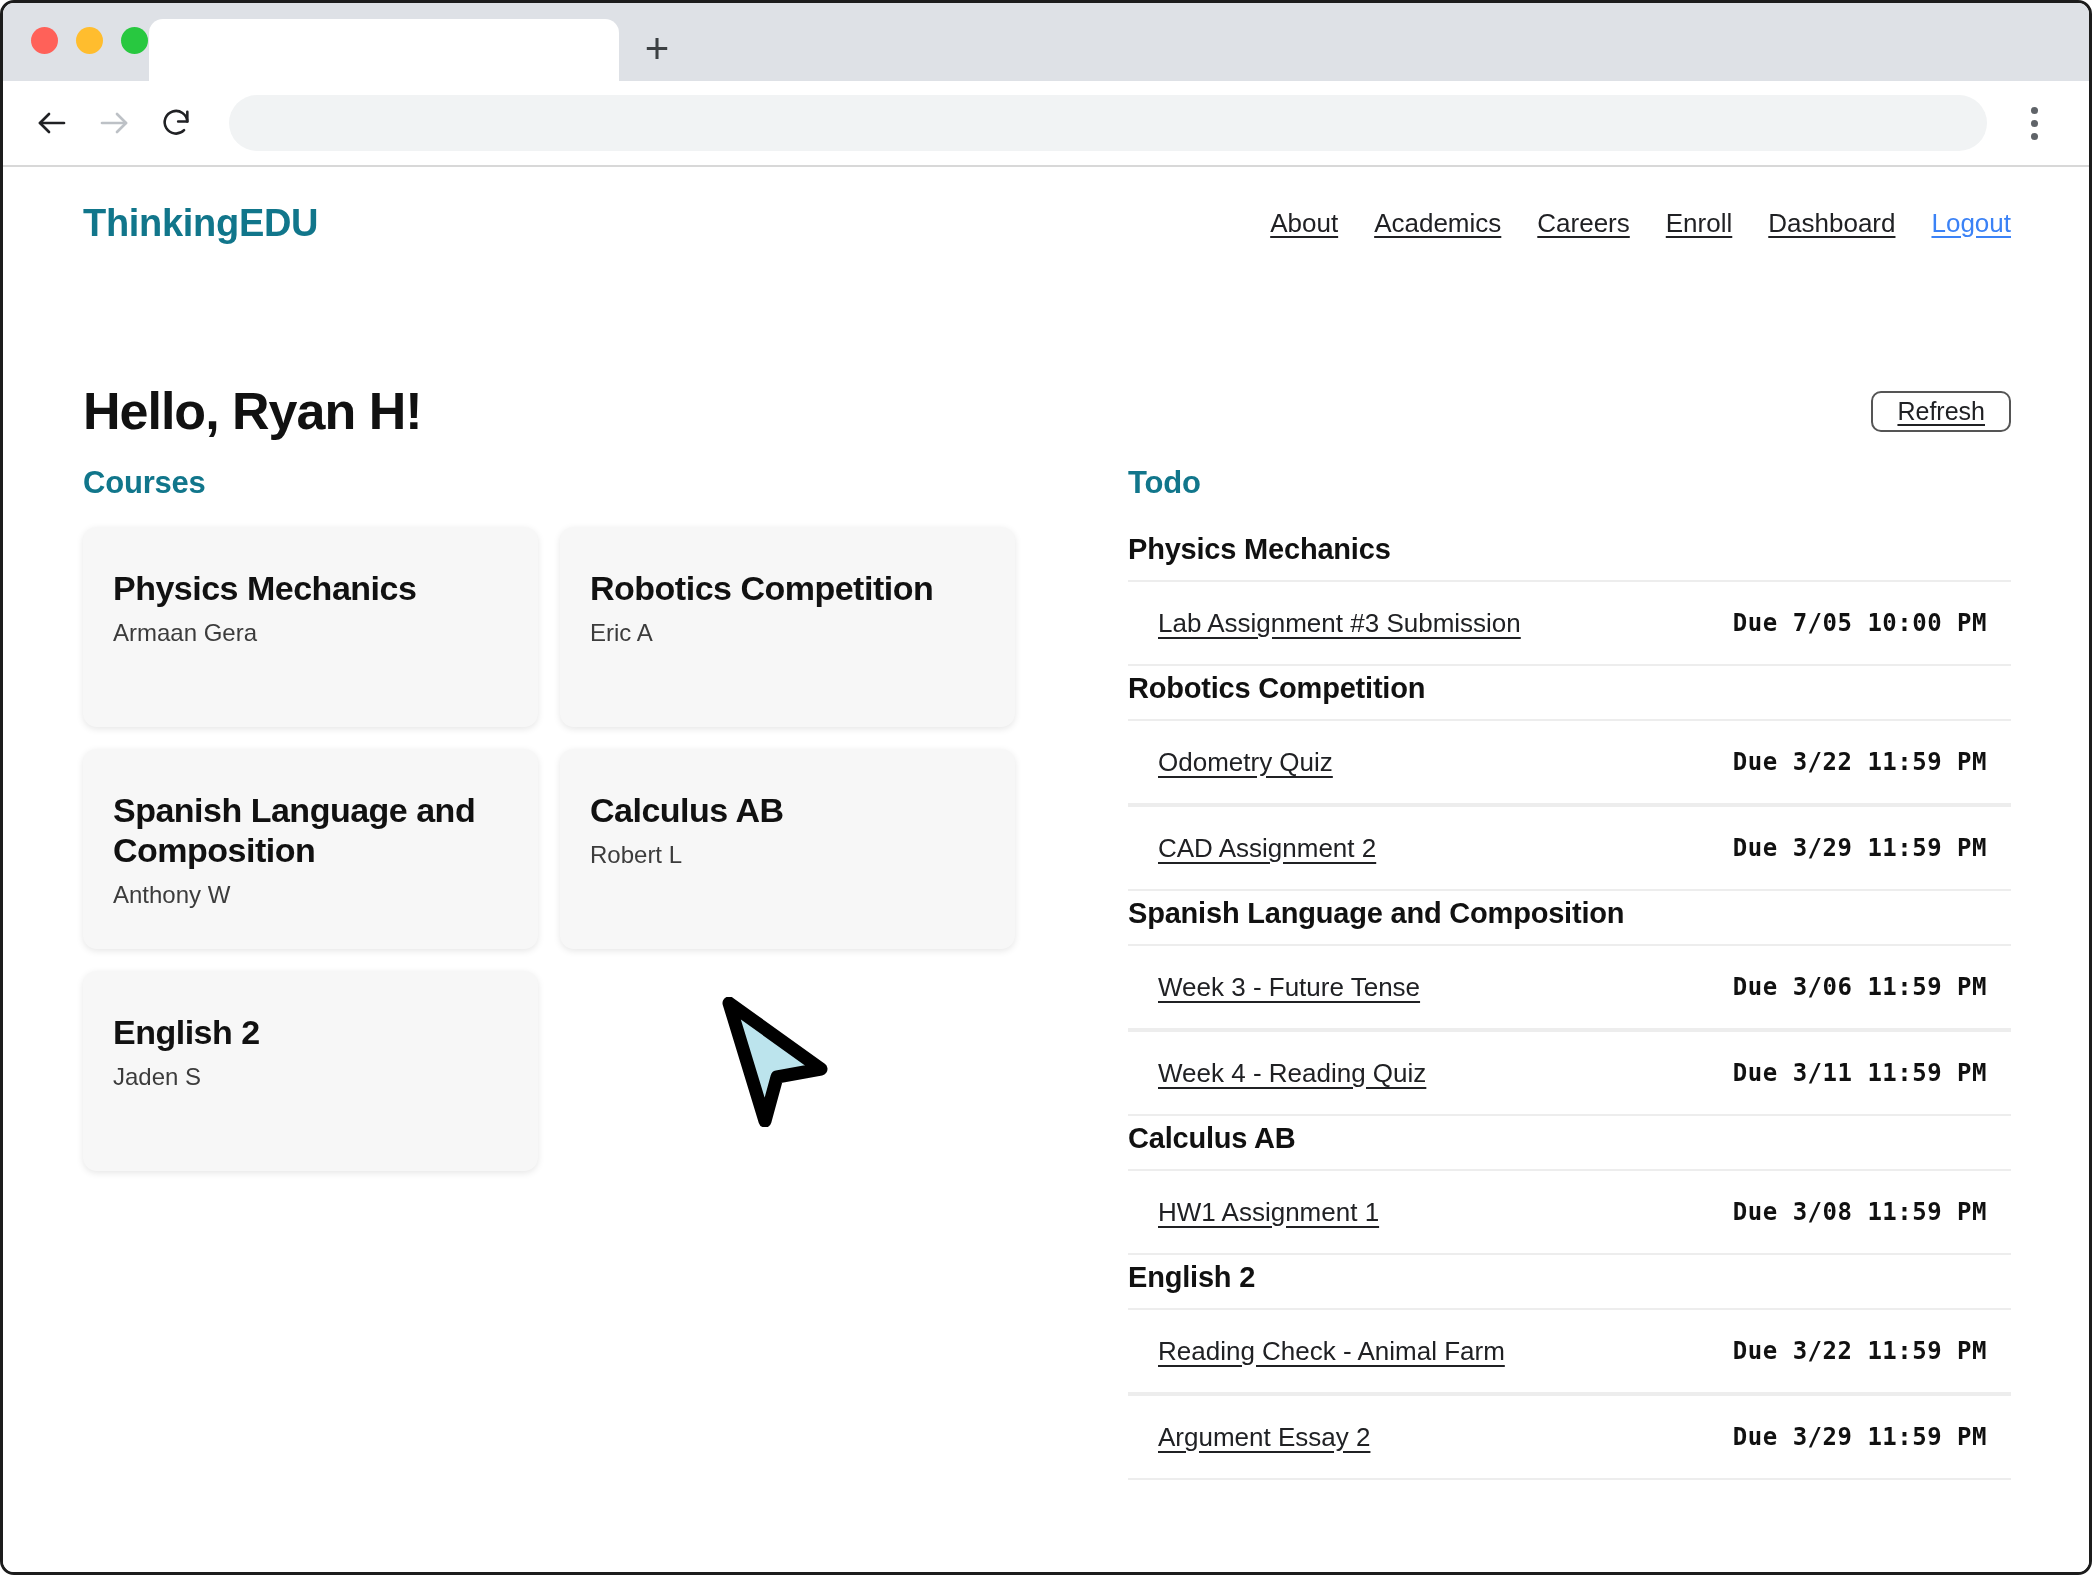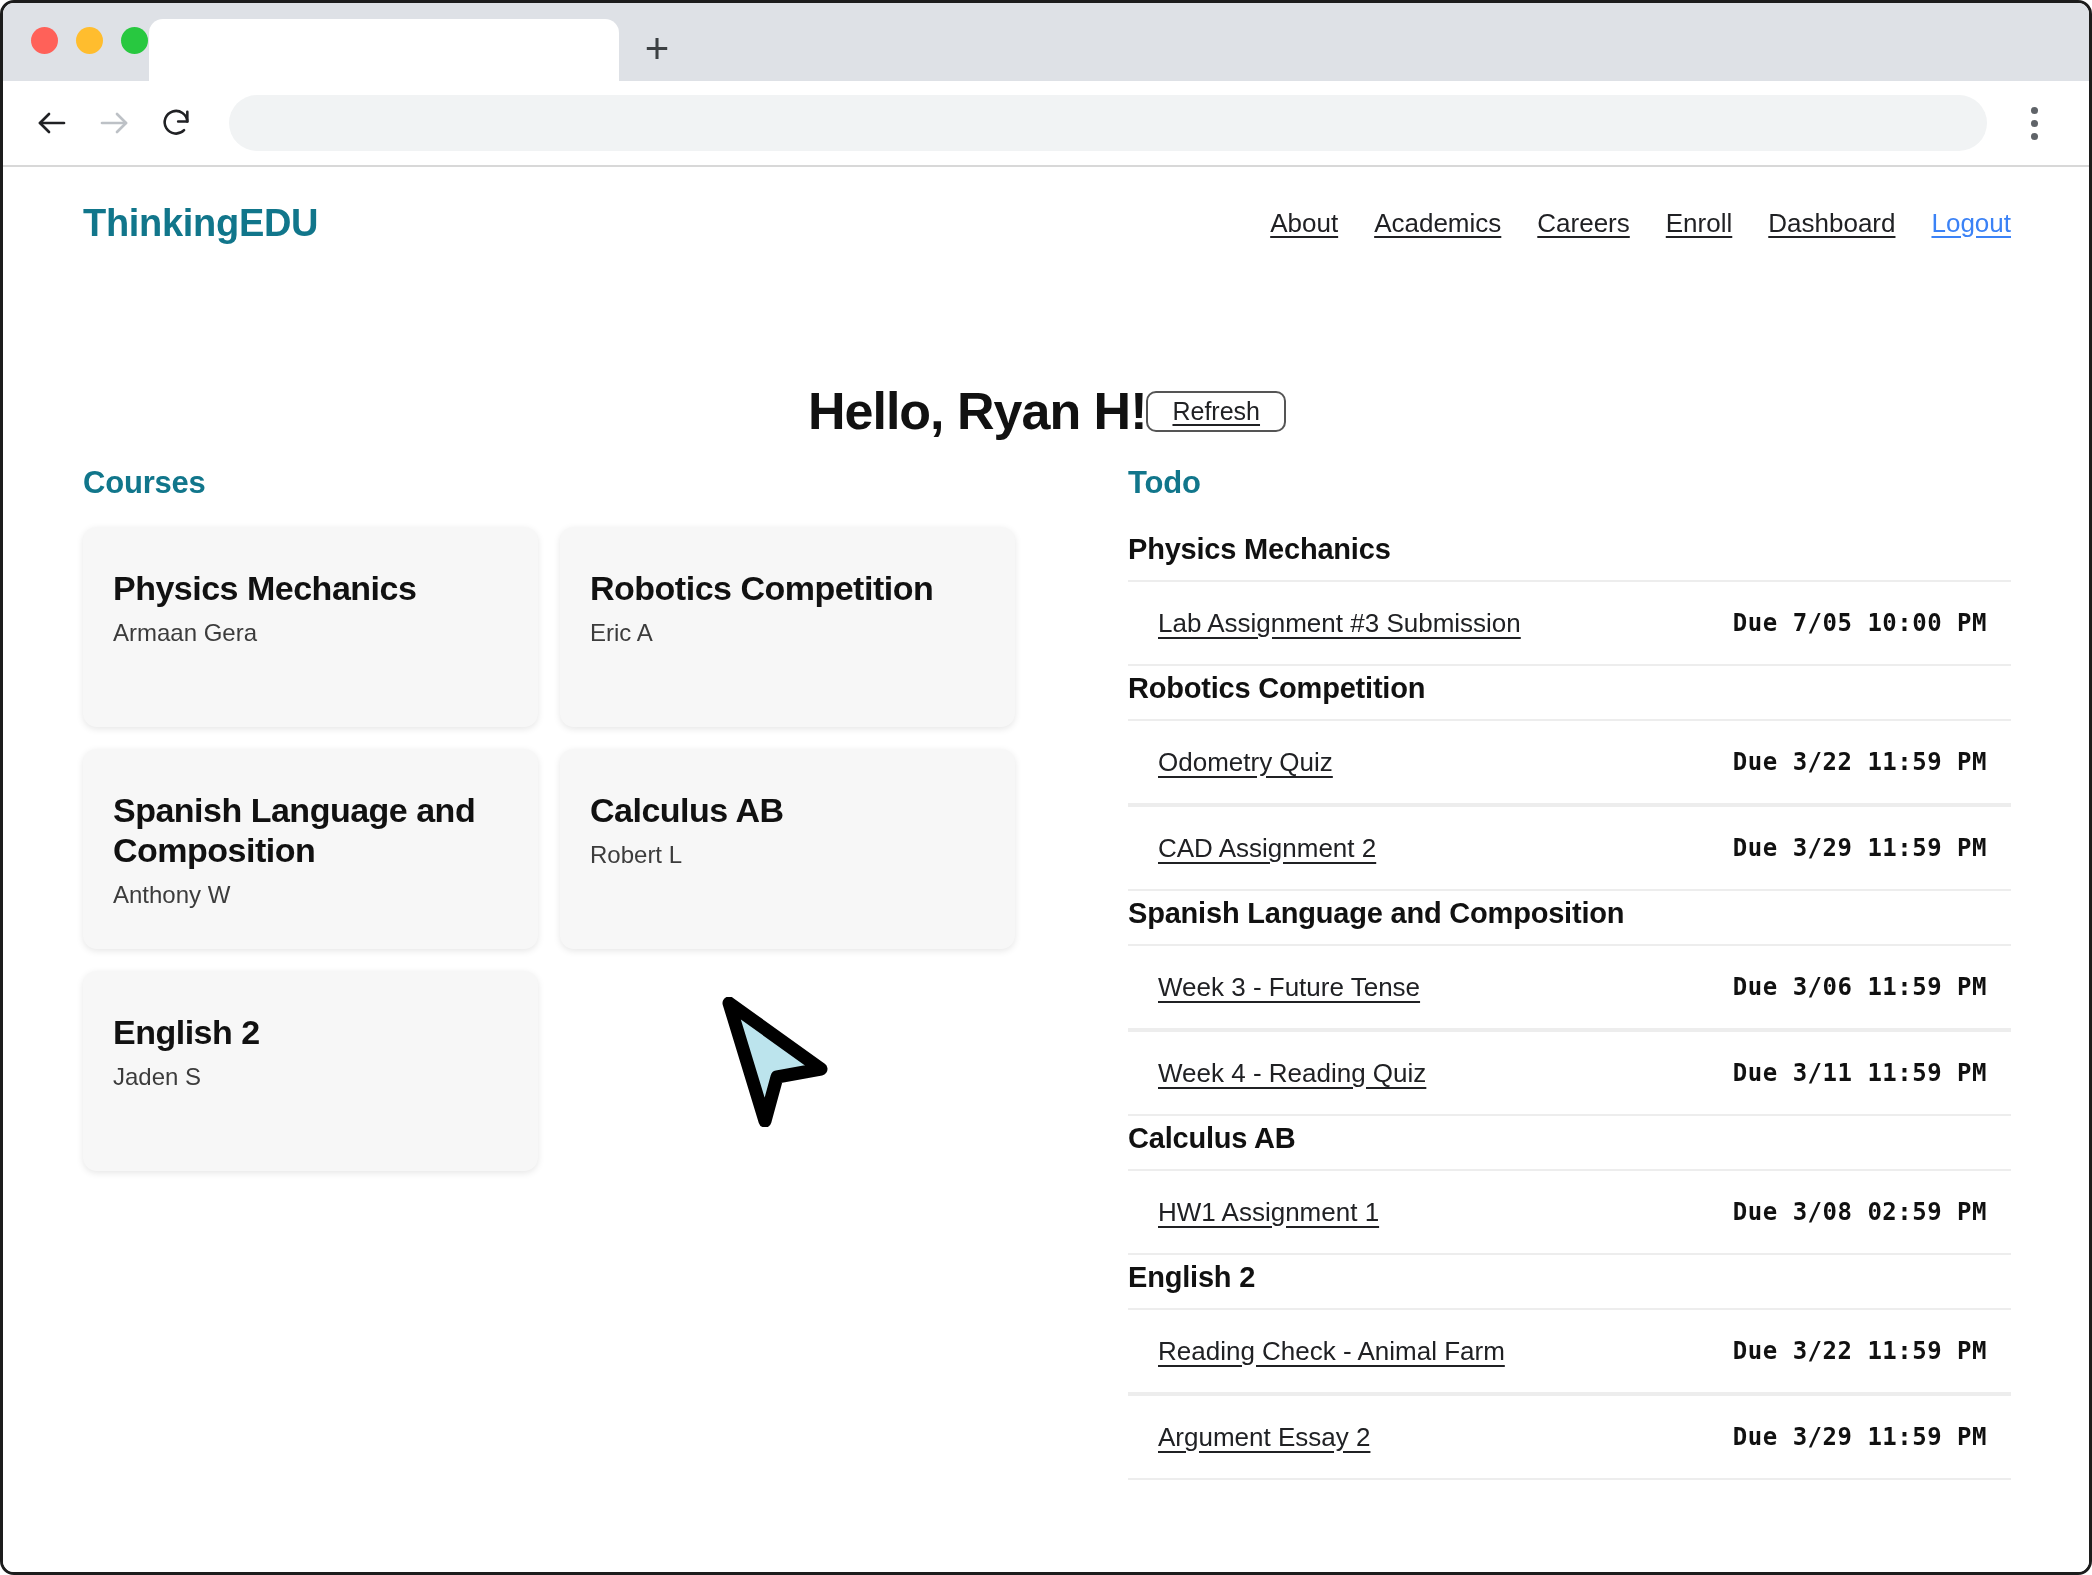--- a/index.html
+++ b/index.html
@@ -160,21 +160,21 @@
   }
   .main-nav a.logout { color: #3b82f6; text-align: right; }
 
   .content {
     padding: 0 78px 0 80px;
   }
 
   .greeting-row {
     display: flex;
     align-items: flex-start;
-    justify-content: center;
+    justify-content: space-between;
     margin-top: 106px;
   }
 
   .greeting {
     font-size: 52px;
     font-weight: 700;
     color: #111111;
     letter-spacing: -1px;
     line-height: 1;
   }
@@ -416,21 +416,21 @@
                 <a class="todo-link">Week 3 - Future Tense</a>
                 <span class="todo-due">Due 3/06 11:59 PM</span>
               </div>
               <div class="todo-row">
                 <a class="todo-link">Week 4 - Reading Quiz</a>
                 <span class="todo-due">Due 3/11 11:59 PM</span>
               </div>
               <div class="todo-group-title">Calculus AB</div>
               <div class="todo-row">
                 <a class="todo-link">HW1 Assignment 1</a>
-                <span class="todo-due">Due 3/08 02:59 PM</span>
+                <span class="todo-due">Due 3/08 11:59 PM</span>
               </div>
               <div class="todo-group-title">English 2</div>
               <div class="todo-row">
                 <a class="todo-link">Reading Check - Animal Farm</a>
                 <span class="todo-due">Due 3/22 11:59 PM</span>
               </div>
               <div class="todo-row">
                 <a class="todo-link">Argument Essay 2</a>
                 <span class="todo-due">Due 3/29 11:59 PM</span>
               </div>

